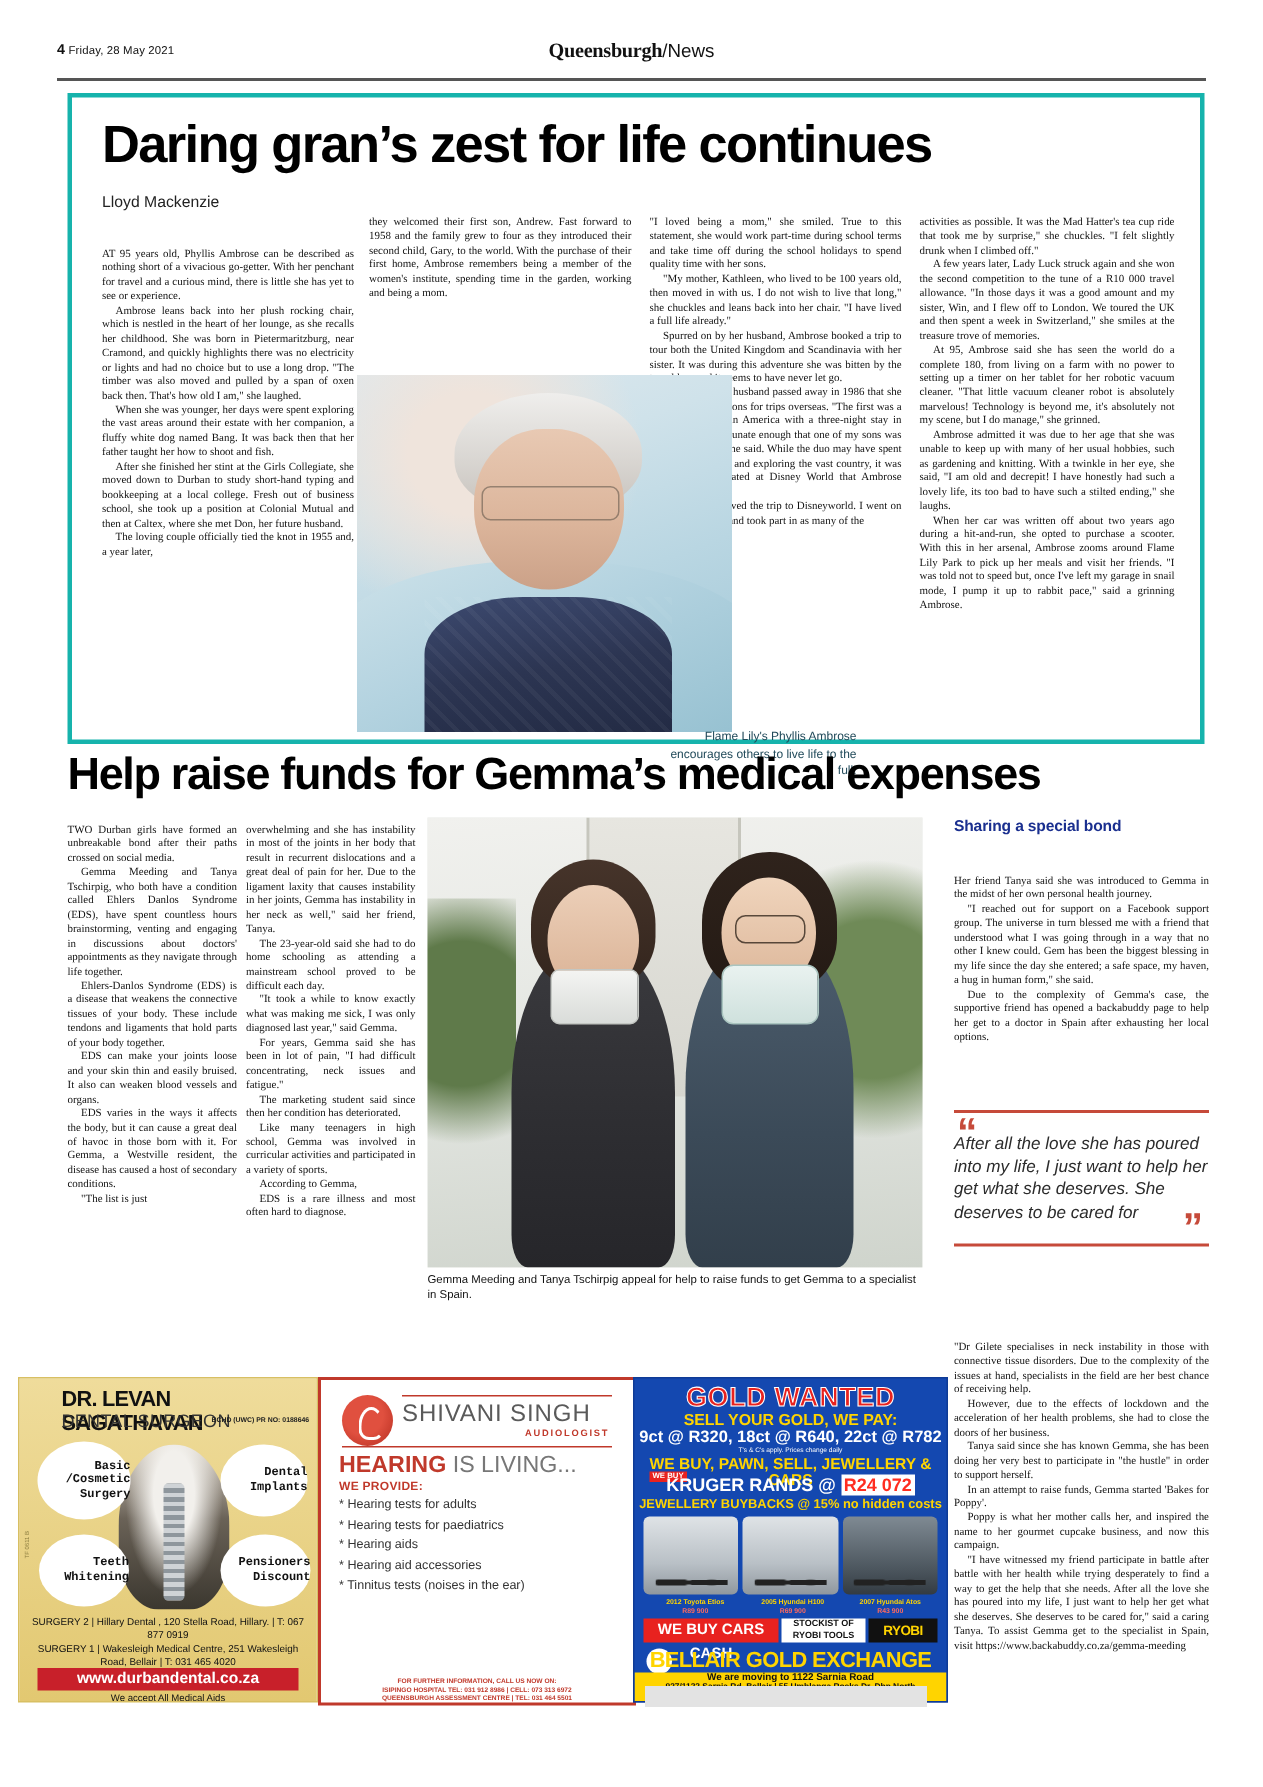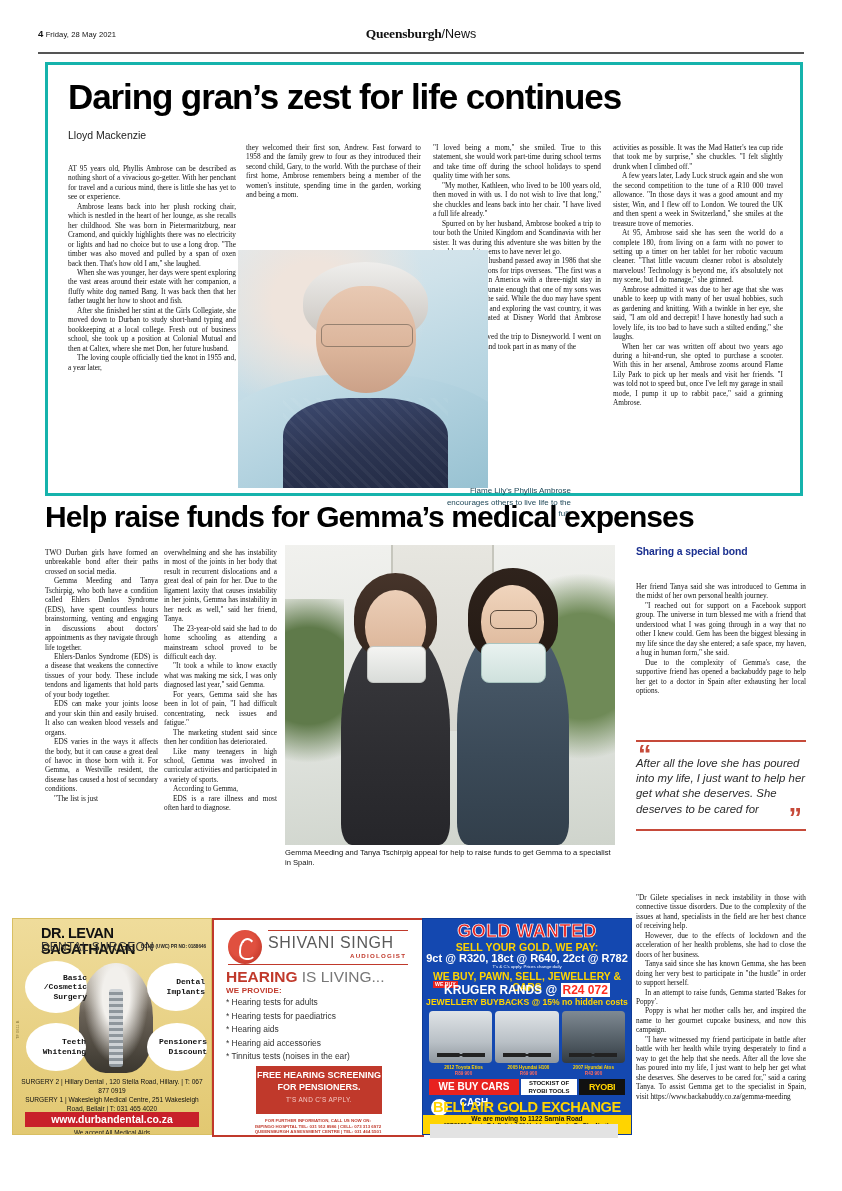--- a/index.html
+++ b/index.html
@@ -363,24 +363,20 @@
       <hr class="r2">
       <div class="tag"><b>HEARING</b><span> IS LIVING...</span></div>
       <div class="prov">WE PROVIDE:</div>
       <ul>
           <li>* Hearing tests for adults</li>
           <li>* Hearing tests for paediatrics</li>
           <li>* Hearing aids</li>
           <li>* Hearing aid accessories</li>
           <li>* Tinnitus tests (noises in the ear)</li>
         </ul>
-      <div class="free">
-        <span>FREE HEARING SCREENING FOR PENSIONERS.</span>
-        <div class="tc">T'S AND C'S APPLY.</div>
-      </div>
       <div class="foot">
         <div>FOR FURTHER INFORMATION, CALL US NOW ON:</div>
         <div>ISIPINGO HOSPITAL TEL: 031 912 8986 | CELL: 073 313 6972</div>
         <div>QUEENSBURGH ASSESSMENT CENTRE | TEL: 031 464 5501</div>
       </div>
     </div>
 
     <div class="ad ad-gold">
       <div class="hd">GOLD WANTED</div>
       <div class="l1">SELL YOUR GOLD, WE PAY:</div>

